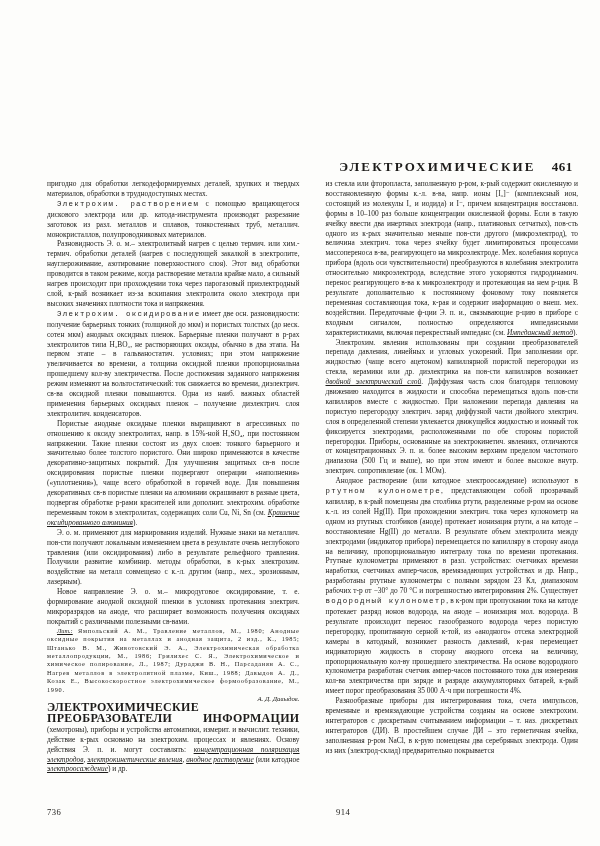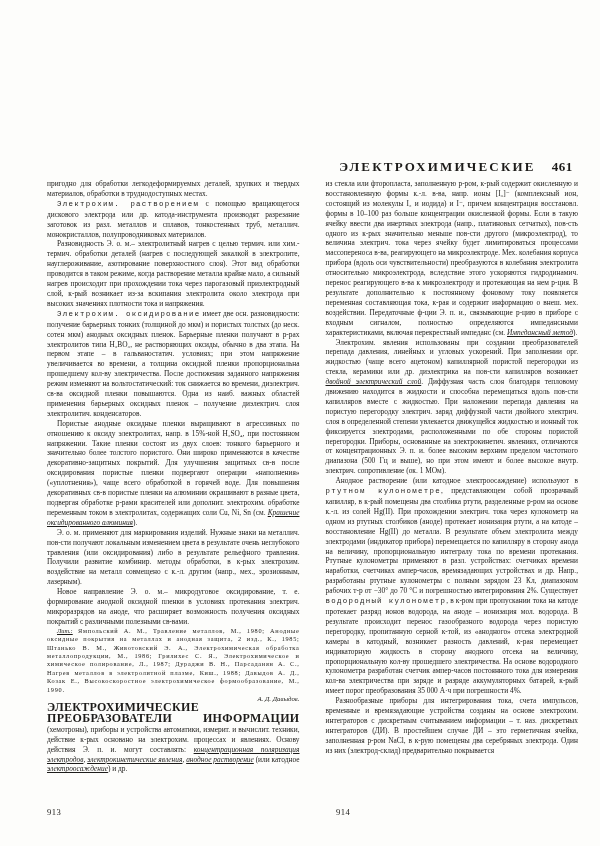--- a/index.html
+++ b/index.html
@@ -62,16 +62,16 @@
 
     <div class="col" lang="ru">
       <p class="noindent"><span>из стекла или фторопласта, заполненную р-ром, к-рый содержит окисленную и восстановленную формы к.-л. в-ва, напр. ионы [I₃]⁻ (комплексный ион, состоящий из молекулы I₂ и иодида) и I⁻, причем концентрация восстановл. формы в 10–100 раз больше концентрации окисленной формы. Если в такую ячейку ввести два инертных электрода (напр., платиновых сетчатых), пов-сть одного из к-рых значительно меньше пов-сти другого (микроэлектрод), то величина электрич. тока через ячейку будет лимитироваться процессами массопереноса в-ва, реагирующего на микроэлектроде. Мех. колебания корпуса прибора (вдоль оси чувствительности) преобразуются в колебания электролита относительно микроэлектрода, вследствие этого ускоряются гидродинамич. перенос реагирующего в-ва к микроэлектроду и протекающая на нем р-ция. В результате дополнительно к постоянному фоновому току появляется переменная составляющая тока, к-рая и содержит информацию о внеш. мех. воздействии. Передаточные ф-ции Э. п. и., связывающие р-цию в приборе с входным сигналом, полностью определяются импедансными характеристиками, включая перекрестный импеданс (см. </span><span class="it">Импедансный метод</span><span>).</span></p>
       <p><span>Электрохим. явления использованы при создании преобразователей перепада давления, линейных и угловых ускорений. При заполнении орг. жидкостью (чаще всего ацетоном) капиллярной пористой перегородки из стекла, керамики или др. диэлектрика на пов-сти капилляров возникает </span><span class="it">двойной электрический слой</span><span>. Диффузная часть слоя благодаря тепловому движению находится в жидкости и способна перемещаться вдоль пов-сти капилляров вместе с жидкостью. При наложении перепада давления на пористую перегородку электрич. заряд диффузной части двойного электрич. слоя в определенной степени увлекается движущейся жидкостью и ионный ток фиксируется электродами, расположенными по обе стороны пористой перегородки. Приборы, основанные на электрокинетич. явлениях, отличаются от концентрационных Э. п. и. более высоким верхним пределом частотного диапазона (500 Гц и выше), но при этом имеют и более высокое внутр. электрич. сопротивление (ок. 1 МОм).</span></p>
       <p><span>Анодное растворение (или катодное электроосаждение) используют в </span><span class="sp">ртутном кулонометре</span><span>, представляющем собой прозрачный капилляр, в к-рый помещены два столбика ртути, разделенные р-ром на основе к.-л. из солей Hg(II). При прохождении электрич. тока через кулонометр на одном из ртутных столбиков (аноде) протекает ионизация ртути, а на катоде – восстановление Hg(II) до металла. В результате объем электролита между электродами (индикатор прибора) перемещается по капилляру в сторону анода на величину, пропорциональную интегралу тока по времени протекания. Ртутные кулонометры применяют в разл. устройствах: счетчиках времени наработки, счетчиках ампер-часов, времязадающих устройствах и др. Напр., разработаны ртутные кулонометры с полным зарядом 23 Кл, диапазоном рабочих т-р от −30° до 70 °C и погрешностью интегрирования 2%. Существует </span><span class="sp">водородный кулонометр</span><span>, в к-ром при пропускании тока на катоде протекает разряд ионов водорода, на аноде – ионизация мол. водорода. В результате происходит перенос газообразного водорода через пористую перегородку, пропитанную серной к-той, из «анодного» отсека электродной камеры в катодный, возникает разность давлений, к-рая перемещает индикаторную жидкость в сторону анодного отсека на величину, пропорциональную кол-ву прошедшего электричества. На основе водородного кулонометра разработан счетчик ампер-часов постоянного тока для измерения кол-ва электричества при заряде и разряде аккумуляторных батарей, к-рый имеет порог преобразования 35 000 А·ч при погрешности 4%.</span></p>
       <p><span>Разнообразные приборы для интегрирования тока, счета импульсов, временные и времязадающие устройства созданы на основе электрохим. интеграторов с дискретным считыванием информации – т. наз. дискретных интеграторов (ДИ). В простейшем случае ДИ – это герметичная ячейка, заполненная р-ром NaCl, в к-рую помещены два серебряных электрода. Один из них (электрод-склад) предварительно покрывается</span></p>
     </div>
 
   </div>
 
-  <div class="folio left">913</div>
+  <div class="folio left">736</div>
   <div class="folio right">914</div>
 
 </div>
 
 </body></html>

